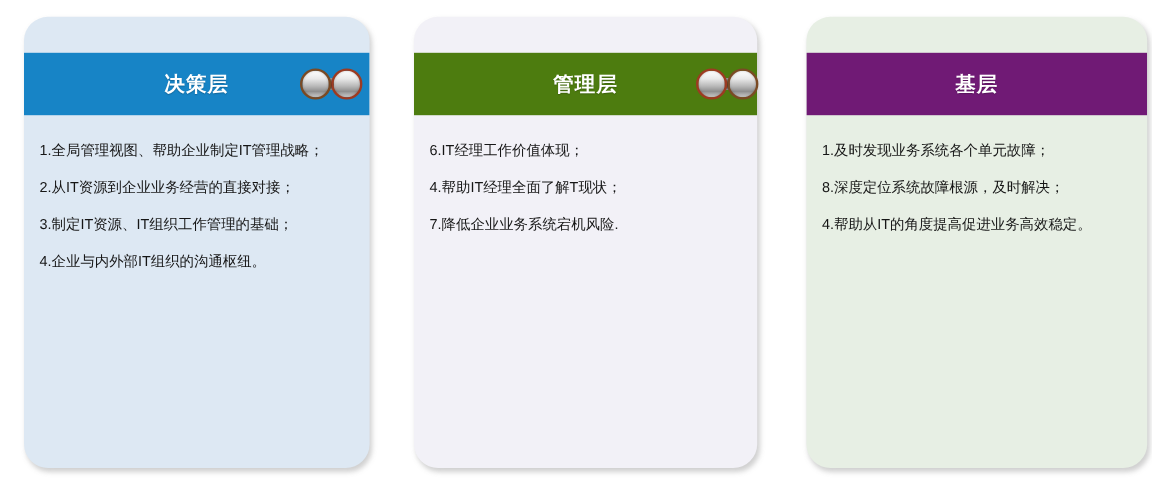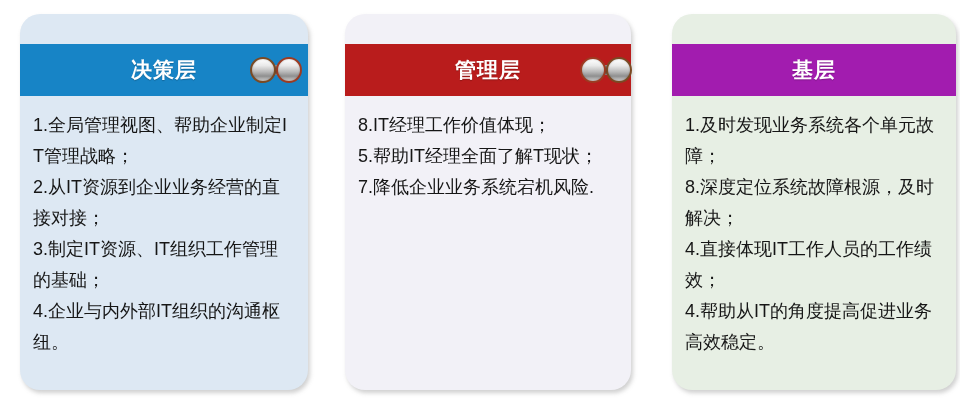--- a/index.html
+++ b/index.html
@@ -19,36 +19,36 @@
   }
   .card.c1{left:20px;width:288px;background:#dde8f3;}
   .card.c2{left:345px;width:286px;background:#f2f1f7;}
   .card.c3{left:672px;width:284px;background:#e7efe4;}
 
   .card-header{
     position:absolute;left:0;right:0;top:30px;height:52px;
     display:flex;align-items:center;justify-content:center;
   }
   .c1 .card-header{background:#1784c6;}
-  .c2 .card-header{background:#b91c1c;}
-  .c3 .card-header{background:#a21caf;}
+  .c2 .card-header{background:#4d7c0f;}
+  .c3 .card-header{background:#701a75;}
 
   .card-title{
-    color:#ffffff;font-size:21px;font-weight:bold;letter-spacing:1px;
+    color:#ffffff;font-size:17px;font-weight:bold;letter-spacing:1px;
     text-shadow:0 1px 1px rgba(0,0,0,.22);
   }
 
   .card-body{
     position:absolute;left:0;right:0;top:82px;bottom:0;
     padding:14px 13px 10px 13px;
     box-sizing:border-box;
   }
   .bullet{
     color:#161616;
-    font-size:18px;
+    font-size:12px;
     line-height:31px;
     margin:0;
     white-space:normal;
     word-break:break-all;
   }
 
   
   .connector{position:absolute;height:26px;}
   .connector.k1{left:250px;top:57px;width:52px;}
   .connector.k2{left:580px;top:57px;width:52px;}
@@ -87,34 +87,33 @@
       <p class="bullet">3.制定IT资源、IT组织工作管理的基础；</p>
       <p class="bullet">4.企业与内外部IT组织的沟通枢纽。</p>
     </div>
   </div>
 
   <div class="card c2">
     <div class="card-header">
       <span class="card-title">管理层</span>
     </div>
     <div class="card-body">
-      <p class="bullet">8.IT经理工作价值体现；</p>
-      <p class="bullet">5.帮助IT经理全面了解T现状；</p>
+      <p class="bullet">6.IT经理工作价值体现；</p>
+      <p class="bullet">4.帮助IT经理全面了解T现状；</p>
       <p class="bullet">7.降低企业业务系统宕机风险.</p>
     </div>
   </div>
 
   <div class="card c3">
     <div class="card-header">
       <span class="card-title">基层</span>
     </div>
     <div class="card-body">
       <p class="bullet">1.及时发现业务系统各个单元故障；</p>
       <p class="bullet">8.深度定位系统故障根源，及时解决；</p>
-      <p class="bullet">4.直接体现IT工作人员的工作绩效；</p>
       <p class="bullet">4.帮助从IT的角度提高促进业务高效稳定。</p>
     </div>
   </div>
 
   <div class="connector k1">
     <div class="bar"></div>
     <div class="knob left"></div>
     <div class="knob right"></div>
   </div>
 

